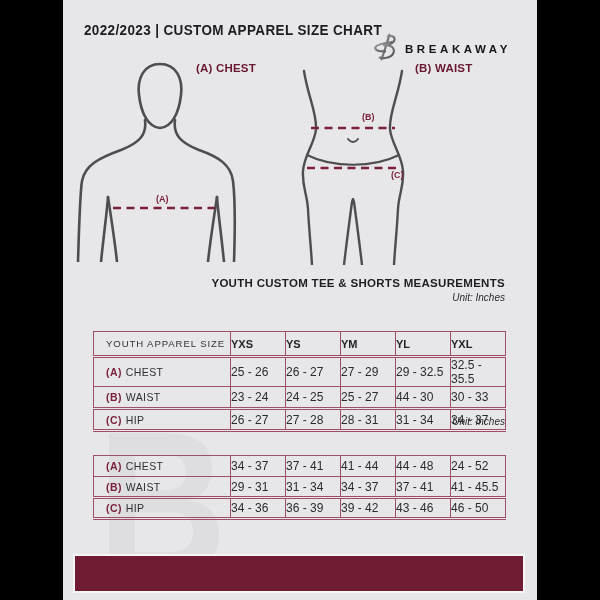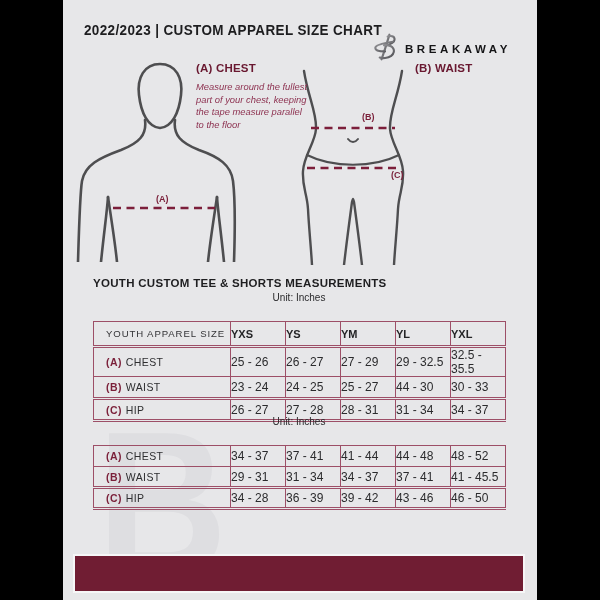--- a/index.html
+++ b/index.html
@@ -28,23 +28,23 @@
   .fig svg { display:block; }
   .marker { position:absolute; font-size:9px; font-weight:bold; color:#7a1f39; }
 
   
   .instr { position:absolute; width:114px; }
   .instr h3 { font-size:11.5px; font-weight:bold; color:#691830; letter-spacing:.2px; margin-bottom:7px; }
   .instr p { font-size:9.4px; font-style:italic; color:#8d3150; line-height:1.33; }
 
   
   .tbl-sec { position:absolute; left:30px; width:412px; }
-  .tbl-title { text-align:left; font-size:11.5px; font-weight:bold; color:#1e1e20; letter-spacing:.3px; }
-  .tbl-unit { text-align:center; font-size:10px; color:#2a2a2c; margin-top:3px; }
-  table { border-collapse:collapse; table-layout:fixed; width:412px; margin-top:18px;
+  .tbl-title { text-align:right; font-size:11.5px; font-weight:bold; color:#1e1e20; letter-spacing:.3px; }
+  .tbl-unit { text-align:right; font-size:10px; font-style:italic; color:#2a2a2c; margin-top:3px; }
+  table { border-collapse:collapse; table-layout:fixed; width:412px; margin-top:28px;
     border-top:1.5px solid #9d4f67; border-left:1.4px solid #9d4f67; border-right:1.4px solid #9d4f67;
     border-bottom:3px double #9d4f67; }
   col.c-label { width:137px; }
   col.c-val { width:55px; }
   th, td { border-left:1.4px solid #9d4f67; font-weight:normal; text-align:left; vertical-align:middle; }
   th:first-child, td:first-child { border-left:none; }
   tr.hdr th { height:25px; font-size:11px; font-weight:bold; color:#242426; border-bottom:3px double #9d4f67; }
   tr.hdr th.lbl { font-size:9.6px; font-weight:normal; color:#333336; letter-spacing:.9px; text-align:left; padding-left:12px; }
   tr.row td { height:22px; font-size:12px; color:#2b2b2d; }
   tr.row td.lbl { text-align:left; padding-left:12px; font-size:10.5px; color:#2e2e30; letter-spacing:.4px; }
@@ -115,21 +115,20 @@
         </g>
         <line x1="20" y1="73" x2="104" y2="73" stroke="#7c1f3b" stroke-width="2.3" stroke-dasharray="8 5.5"></line>
         <line x1="16" y1="113" x2="108" y2="113" stroke="#7c1f3b" stroke-width="2.3" stroke-dasharray="8 5.5"></line>
       </svg>
     </div>
     <span class="marker" style="left:299px; top:112px;">(B)</span>
     <span class="marker" style="left:328px; top:170px;">(C)</span>
 
     <div class="instr" style="left:133px; top:62px;">
       <h3>(A) CHEST</h3>
-      <p>Measure around the fullest part of your chest, keeping the tape measure parallel to the floor</p>
     </div>
     <div class="instr" style="left:352px; top:62px;">
       <h3>(B) WAIST</h3>
     </div>
 
     <div class="tbl-sec" style="top:277px;">
       <div class="tbl-title">YOUTH CUSTOM TEE &amp; SHORTS MEASUREMENTS</div>
       <div class="tbl-unit">Unit: Inches</div>
       <table class="youth">
         <colgroup>
@@ -188,33 +187,33 @@
             <col class="c-val">
             <col class="c-val">
           </colgroup>
         <tbody>
         <tr class="row sgl">
           <td class="lbl"><b>(A)</b><span>CHEST</span></td>
           <td>34 - 37</td>
           <td>37 - 41</td>
           <td>41 - 44</td>
           <td>44 - 48</td>
-          <td>48 - 52</td>
+          <td>24 - 52</td>
         </tr>
         <tr class="row dbl">
           <td class="lbl"><b>(B)</b><span>WAIST</span></td>
           <td>29 - 31</td>
           <td>31 - 34</td>
           <td>34 - 37</td>
           <td>37 - 41</td>
           <td>41 - 45.5</td>
         </tr>
         <tr class="row">
           <td class="lbl"><b>(C)</b><span>HIP</span></td>
-          <td>34 - 28</td>
+          <td>34 - 36</td>
           <td>36 - 39</td>
           <td>39 - 42</td>
           <td>43 - 46</td>
           <td>46 - 50</td>
         </tr>
       </tbody>
         </table>
     </div>
 
     <div class="footer-bar"></div>

